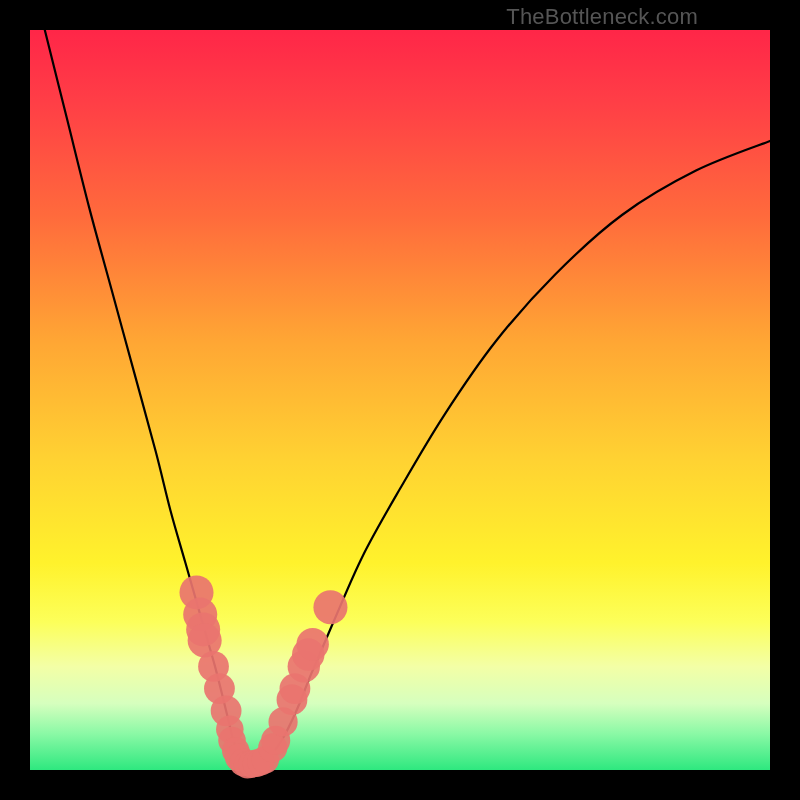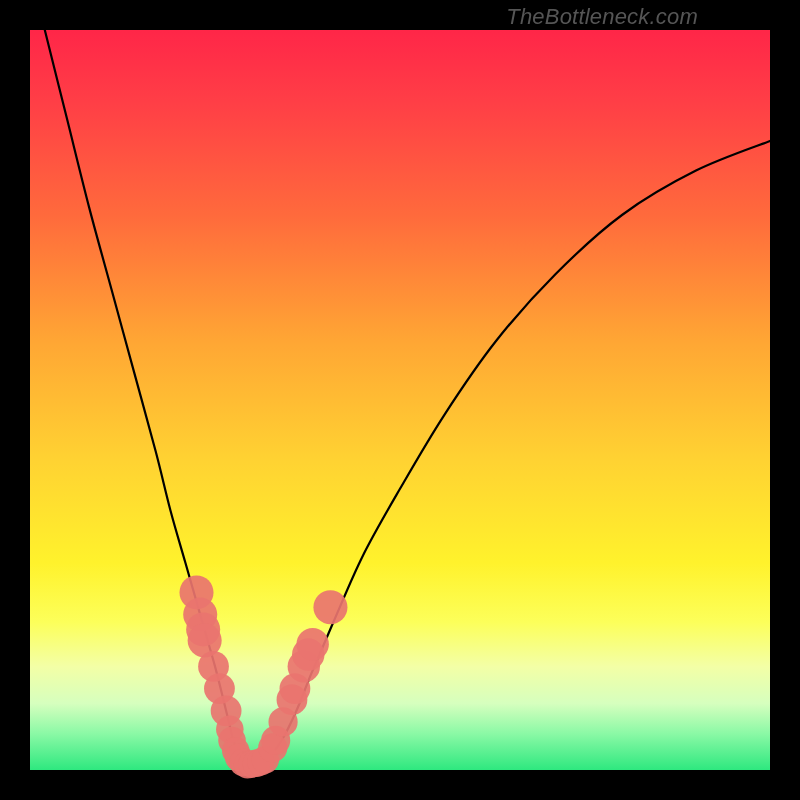--- a/index.html
+++ b/index.html
@@ -9,21 +9,20 @@
     height: 800px;
     overflow: hidden;
     background: #000;
     font-family: Arial, Helvetica, sans-serif;
   }
   .frame {
     position: relative;
     width: 708px;
     height: 800px;
     background: #000;
-    font-style: italic;
   }
   .plot-area {
     position: absolute;
     left: 30px;
     top: 30px;
     width: 740px;
     height: 740px;
     background: linear-gradient(to bottom,
       #ff2648 0%,
       #ff3f46 10%,

